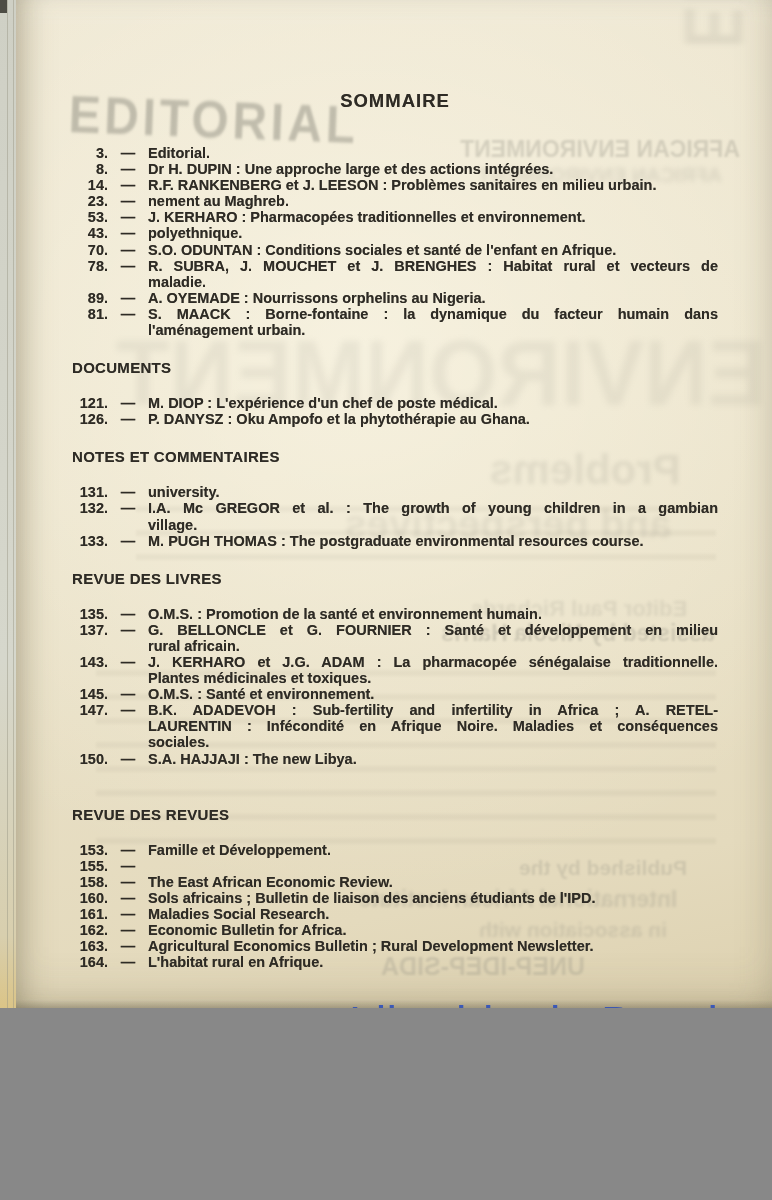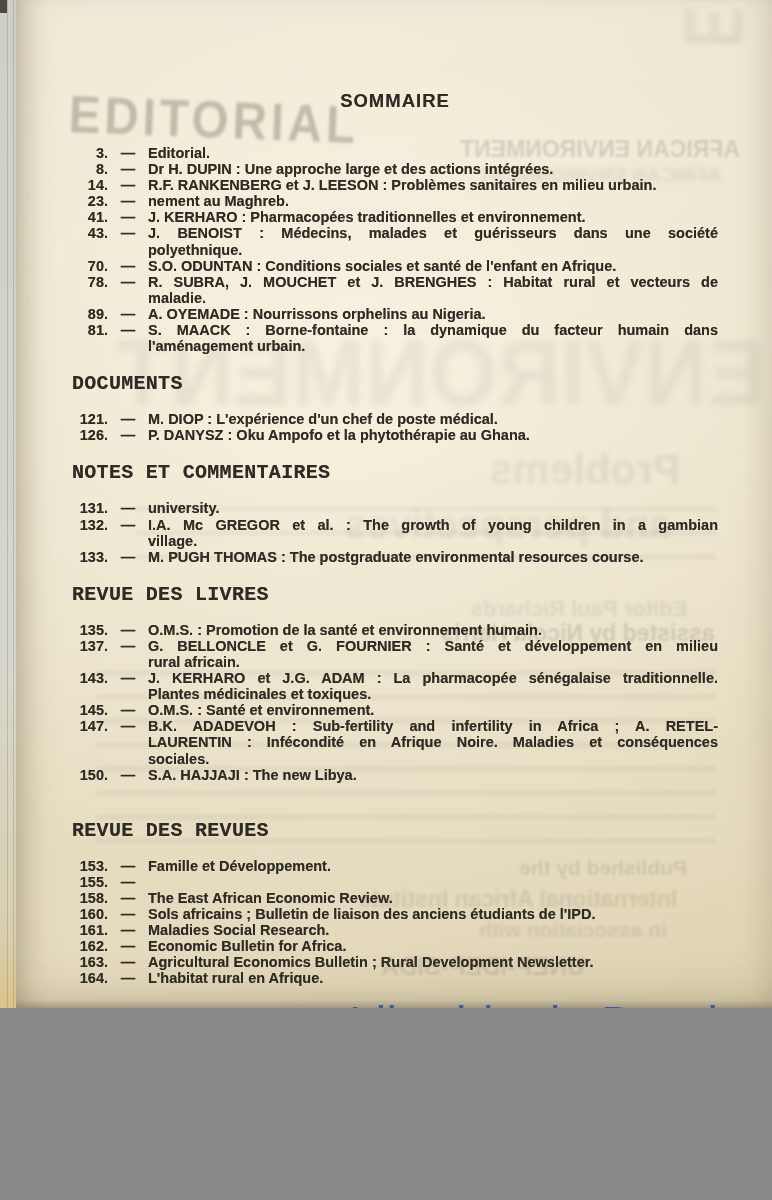--- a/index.html
+++ b/index.html
@@ -67,21 +67,21 @@
   
   .content{
     position:absolute;left:56px;right:54px;top:86px;
     color:#2e2b25;font-weight:bold;
     text-shadow:0 0 .5px rgba(46,43,37,.55);
   }
   .toc-title{font-size:18.5px;letter-spacing:1px;text-align:center;line-height:22px;padding-top:4px;margin-bottom:33px;}
   .section{margin-top:20px;}
   .section:first-child{margin-top:0;}
   .section:nth-child(5){margin-top:38px;}
-  .heading{font-size:20px;letter-spacing:.3px;line-height:20px;margin-bottom:17px;font-family:Liberation Mono, monospace;}
+  .heading{font-size:15px;letter-spacing:.3px;line-height:20px;margin-bottom:17px;}
   .entry{display:flex;align-items:flex-start;}
   .num{flex:0 0 36px;text-align:right;font-size:14.5px;line-height:16.1px;}
   .dash{flex:0 0 40px;text-align:center;font-size:14.5px;line-height:16.1px;}
   .etext{flex:1 1 auto;min-width:0;font-size:14.5px;}
   .line{line-height:16.1px;text-align:left;}
   .line.just{text-align:justify;text-align-last:justify;text-justify:inter-word;}
 
   .footer{position:absolute;left:56px;right:54px;top:1087px;height:20px;font-size:15px;font-weight:bold;color:#2e2b25;text-shadow:0 0 .5px rgba(46,43,37,.55);margin-top:31px;}
   .footer .vol{position:absolute;left:6px;top:0;}
   .footer .journal{position:absolute;left:191px;top:4px;}
@@ -152,31 +152,30 @@
               </span>
             </div>
             <div class="entry">
               <span class="num">23.</span>
               <span class="dash">—</span>
               <span class="etext">
                 <div class="line">nement au Maghreb.</div>
               </span>
             </div>
             <div class="entry">
-              <span class="num">41.</span>
+              <span class="num">53.</span>
               <span class="dash">—</span>
               <span class="etext">
                 <div class="line">J. KERHARO : Pharmacopées traditionnelles et environnement.</div>
               </span>
             </div>
             <div class="entry">
               <span class="num">43.</span>
               <span class="dash">—</span>
               <span class="etext">
-                <div class="line just">J. BENOIST : Médecins, malades et guérisseurs dans une société</div>
                 <div class="line">polyethnique.</div>
               </span>
             </div>
             <div class="entry">
               <span class="num">70.</span>
               <span class="dash">—</span>
               <span class="etext">
                 <div class="line">S.O. ODUNTAN : Conditions sociales et santé de l'enfant en Afrique.</div>
               </span>
             </div>

